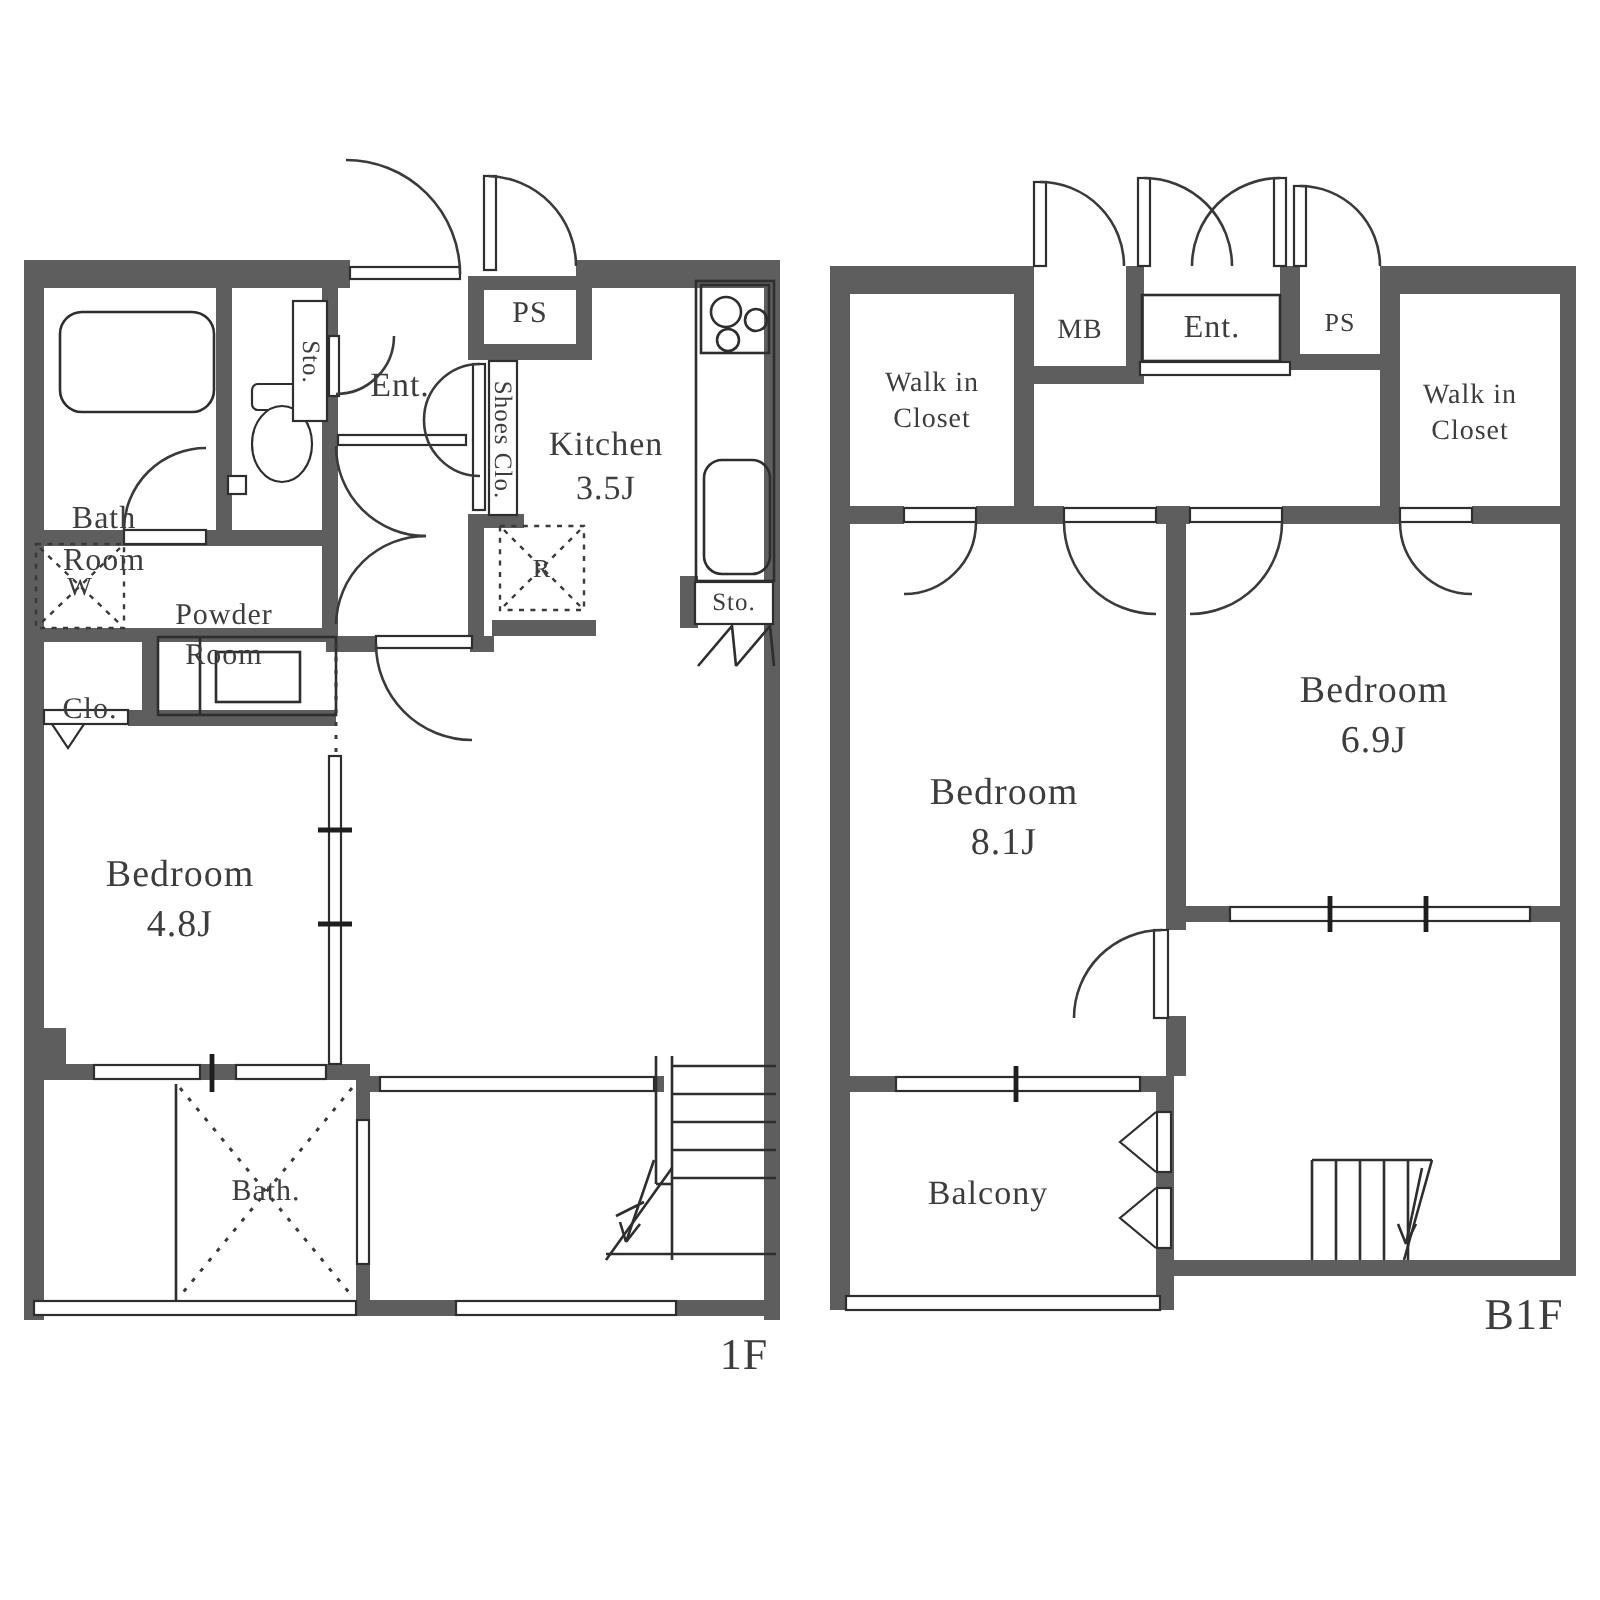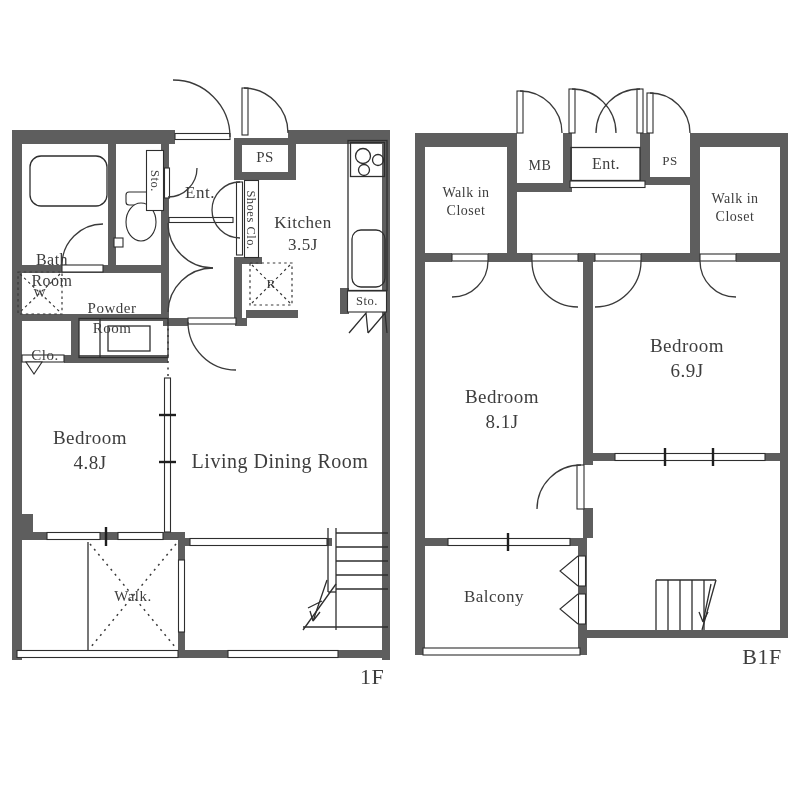--- a/index.html
+++ b/index.html
@@ -290,23 +290,22 @@
   </div>
   <div class="lbl f13" style="left:40px;top:293px;">W</div>
   <div class="lbl f15" style="left:45px;top:340px;margin-top:16px;">Clo.</div>
   <div class="lbl f13" style="left:271px;top:284px;">R</div>
   <div class="lbl f12" style="left:367px;top:301px;">Sto.</div>
   <div class="lbl f19" style="left:90px;top:450px;">
     <span style="display:block">Bedroom</span>
     <span style="display:block">4.8J</span>
   </div>
   <div class="lbl f20" style="left:280px;top:461px;">
-    <span style="display:block">Living Dining Room</span>
-  </div>
-  <div class="lbl f15" style="left:133px;top:597px;">Walk.</div>
+  </div>
+  <div class="lbl f15" style="left:133px;top:597px;">Bath.</div>
   <div class="lbl f22" style="left:372px;top:677px;">1F</div>
 
   <div class="lbl f14" style="left:466px;top:202px;">
     <span style="display:block">Walk in</span>
     <span style="display:block">Closet</span>
   </div>
   <div class="lbl f14" style="left:540px;top:166px;">MB</div>
   <div class="lbl f16" style="left:606px;top:164px;">Ent.</div>
   <div class="lbl f13" style="left:670px;top:161px;">PS</div>
   <div class="lbl f14" style="left:735px;top:208px;">

